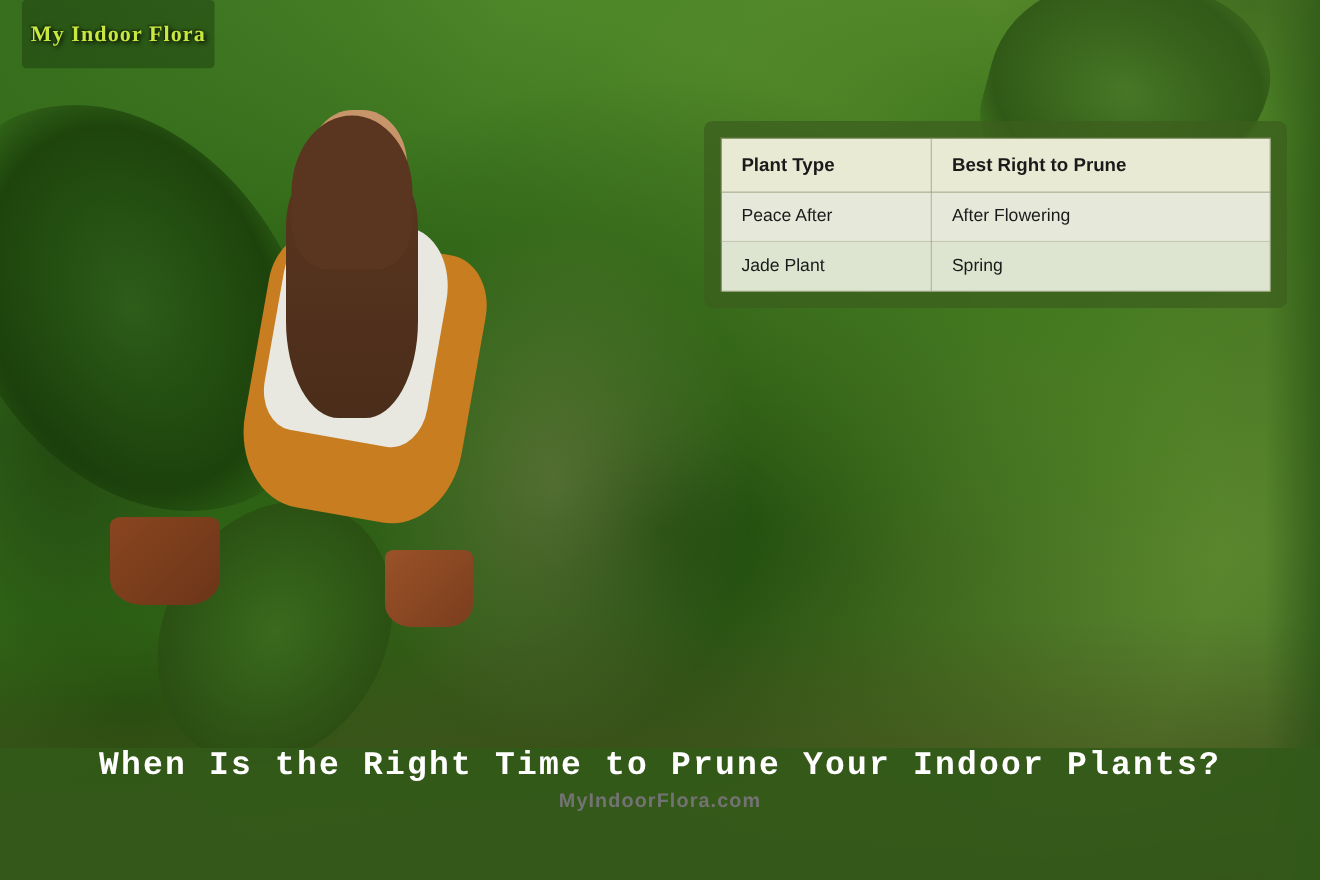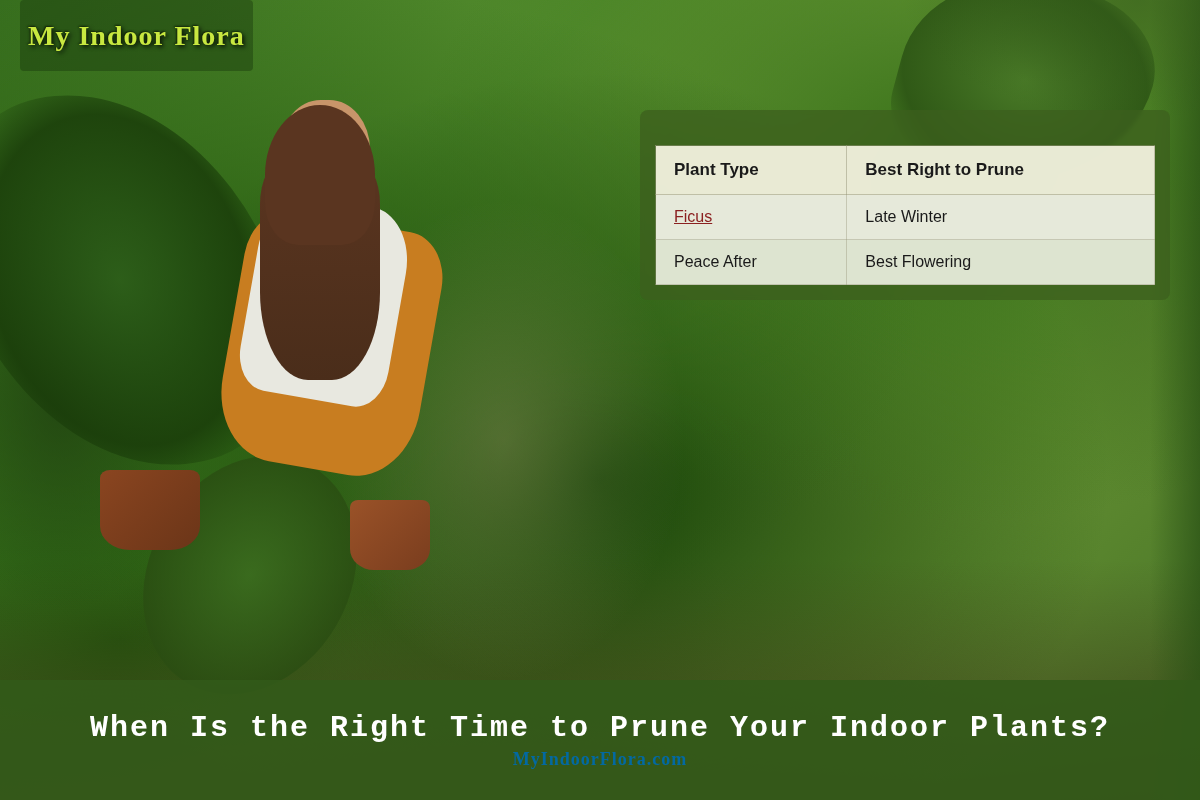--- a/index.html
+++ b/index.html
@@ -184,52 +184,51 @@
     .bottom-banner {
       position: absolute;
       bottom: 0;
       left: 0;
       right: 0;
       height: 120px;
       background: rgba(50, 90, 25, 0.88);
       display: flex;
       flex-direction: column;
       align-items: center;
-      justify-content: center;
       gap: 4px;
     }
 
     .bottom-title {
       font-family: 'Courier New', Courier, monospace;
       font-size: 30px;
       font-weight: bold;
       color: #ffffff;
       letter-spacing: 2px;
       text-align: center;
     }
 
     .bottom-subtitle {
-      font-family: Liberation Serif, serif;
+      font-family: Liberation Sans, sans-serif;
       font-size: 18px;
-      color: #0369a1;
+      color: #737373;
       font-weight: bold;
       letter-spacing: 1px;
     }
 
     
     .logo {
       position: absolute;
       top: 20px;
       left: 20px;
       z-index: 10;
     }
 
     .logo-text {
       font-family: Georgia, serif;
-      font-size: 28px;
+      font-size: 20px;
       font-weight: bold;
       color: #c8e840;
       text-shadow: 2px 2px 4px rgba(0,0,0,0.8), -1px -1px 2px rgba(0,0,0,0.6);
       letter-spacing: 1px;
       background: rgba(20,50,10,0.4);
       padding: 20px 8px;
       border-radius: 4px;
       text-align: right;
     }
 
@@ -242,21 +241,20 @@
       background: rgba(60, 95, 30, 0.75);
       border-radius: 8px;
       padding: 15px;
       backdrop-filter: blur(2px);
     }
 
     .prune-table {
       width: 100%;
       border-collapse: collapse;
       background: transparent;
-      margin-top: 20px;
     }
 
     .prune-table thead tr {
       background: rgba(255, 255, 255, 0.15);
     }
 
     .prune-table th {
       padding: 14px 18px;
       text-align: left;
       font-family: Arial, sans-serif;
@@ -337,27 +335,27 @@
 
 <div class="table-panel">
   <table class="prune-table">
     <thead>
       <tr>
         <th>Plant Type</th>
         <th>Best Right to Prune</th>
       </tr>
     </thead>
     <tbody id="table-body">
-    <tr>
-          <td><span class="plant-link">Ficus</span></td>
-          <td>Late Winter</td>
+        <tr>
+          <td>Peace After</td>
+          <td>After Flowering</td>
         </tr>
         <tr>
-          <td>Peace After</td>
-          <td>Best Flowering</td>
+          <td>Jade Plant</td>
+          <td>Spring</td>
         </tr>
       </tbody>
   </table>
 </div>
 
 <div class="bottom-banner">
   <span class="bottom-title">When  Is  the  Right  Time  to  Prune  Your  Indoor  Plants?</span>
   <span class="bottom-subtitle">MyIndoorFlora.com</span>
 </div>
 

